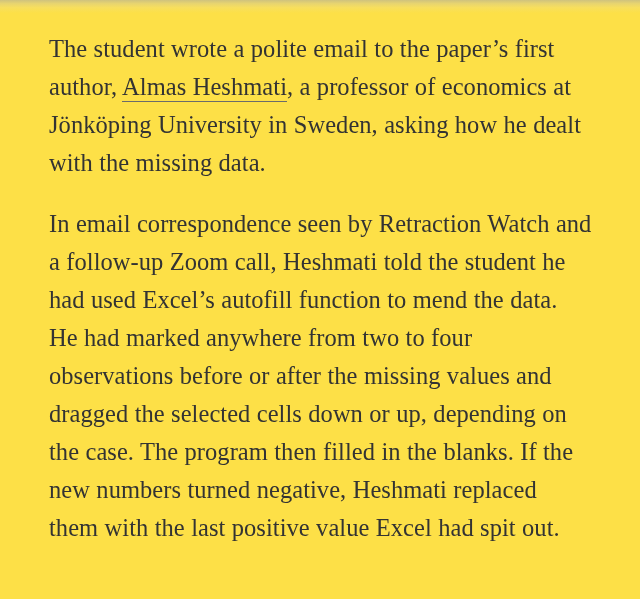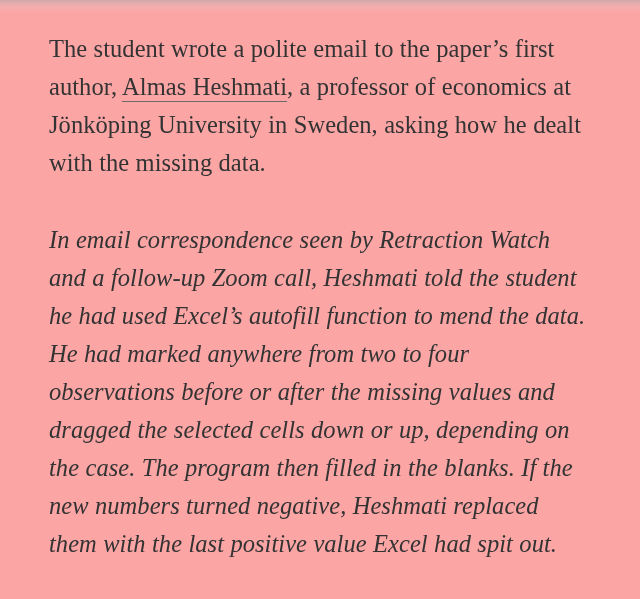--- a/index.html
+++ b/index.html
@@ -11,21 +11,21 @@
     height: 599px;
     overflow: hidden;
     background: #ffffff;
     font-family: "Liberation Serif", "DejaVu Serif", serif;
   }
 
   .page {
     position: relative;
     width: 640px;
     height: 599px;
-    background: #fca5a5;
+    background: #fde047;
     overflow: hidden;
   }
 
   
   .header-shadow {
     position: absolute;
     top: 0;
     left: 0;
     width: 640px;
     height: 13px;
@@ -55,22 +55,21 @@
     text-align: left;
     -webkit-hyphens: manual;
     hyphens: manual;
   }
 
   .article p.para-1 {
     margin-top: 30px;
   }
 
   .article p.para-2 {
-    margin-top: 39px;
-    font-style: italic;
+    margin-top: 23px;
   }
 
   .article a.inline-link {
     color: #333333;
     text-decoration: none;
     border-bottom: 1px solid #6b6b6b;
     padding-bottom: 1px;
   }
 </style>
 </head>

